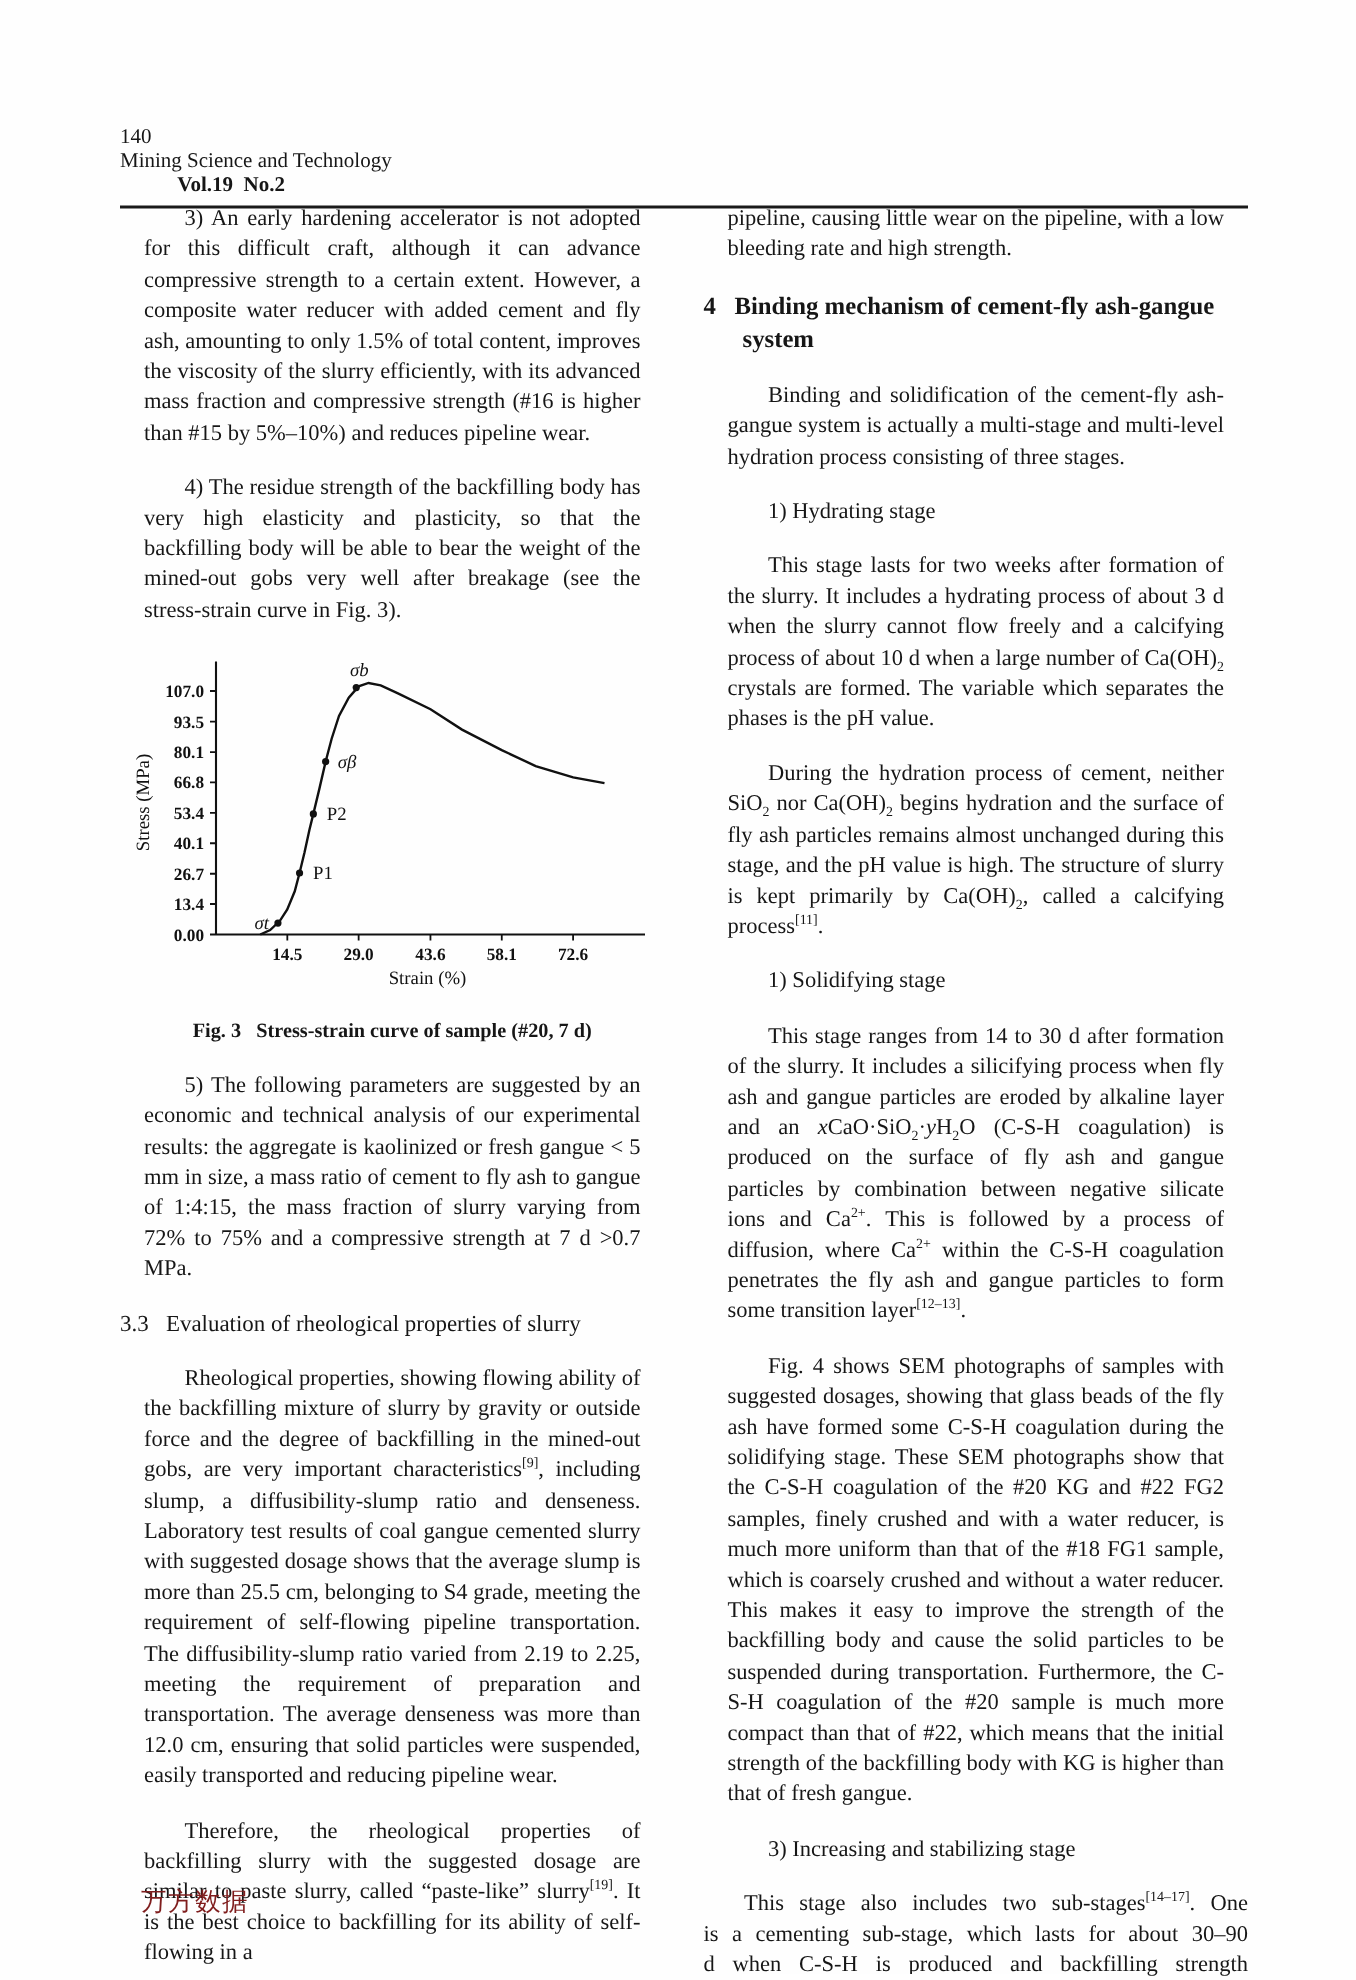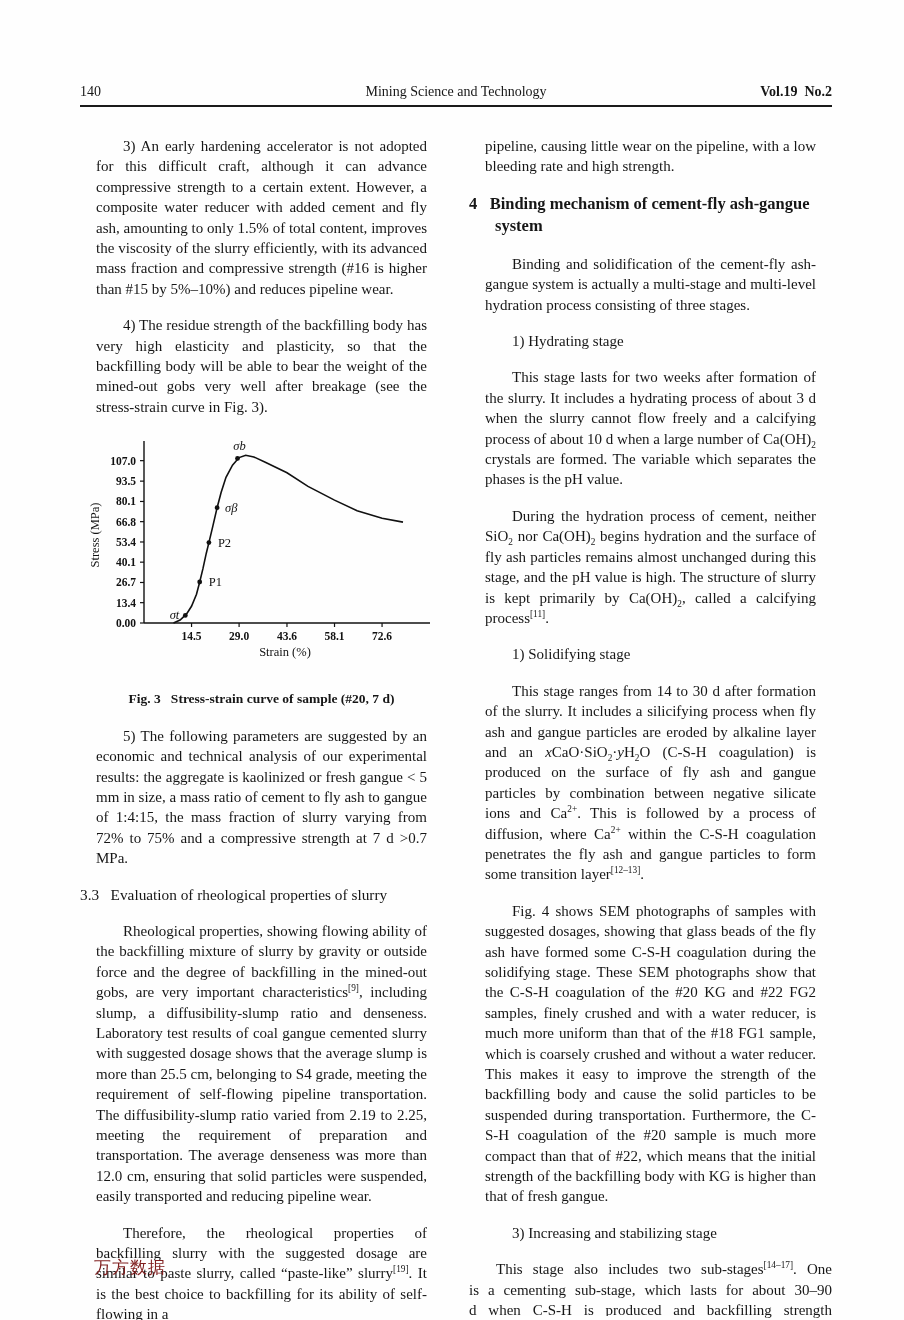--- a/index.html
+++ b/index.html
@@ -1,36 +1,36 @@
 <!DOCTYPE html>
 <html><head>
 <meta charset="utf-8">
 <style>
   * { margin:0; padding:0; box-sizing:border-box; }
   html,body { width:904px; height:1320px; background:#ffffff; overflow:hidden; }
   .page { position:relative; width:904px; height:1320px; background:#fefefe; color:#161616;
           font-family:"Liberation Serif", serif; }
   .header { position:absolute; top:84px; left:80px; width:752px; display:flex; align-items:flex-start;
-            border-bottom:2px solid #1a1a1a; padding-bottom:5px; font-size:14px; }
+            border-bottom:2px solid #1a1a1a; padding-bottom:5px; font-size:14px;flex-direction:column; }
   .header .side { width:110px; }
   .header .side.right { text-align:right; font-weight:bold; }
   .header .journal { flex:1; text-align:center; }
   .columns { position:absolute; top:120px; left:80px; width:752px; display:flex; gap:26px; }
   .col { width:363px; font-size:15px; line-height:20.4px; text-align:justify; }
   .para { text-indent:1.8em; margin:16px; }
   .noind { text-indent:0; }
   .h33 { font-size:15.3px; font-weight:normal; margin:10px 0 6px; text-align:left; }
   .h4  { font-size:16.5px; line-height:22.5px; font-weight:bold; margin:14px 0 12px;
          padding-left:26px; text-indent:-26px; text-align:left; }
   sup { font-size:0.62em; vertical-align:super; line-height:0; }
   sub { font-size:0.62em; vertical-align:sub; line-height:0; }
   .fig { margin:10px 0 6px; text-align:center; text-indent:0; }
   .fig svg { display:block; margin:0 auto; }
   .fig text { font-family:"Liberation Serif", serif; fill:#111; }
-  .fig-cap { font-size:13.5px; font-weight:bold; margin-top:20px; text-align:center; text-indent:0; }
+  .fig-cap { font-size:13.5px; font-weight:bold; margin-top:8px; text-align:center; text-indent:0; }
   .stage3 { position:relative; }
   .stage3 > div { text-indent:0; }
   .jline { text-align:justify; text-align-last:justify; }
   .jline.ind { text-indent:1.8em; }
   .sline { display:flex; justify-content:space-between; }
   .lline { text-align:left; }
   .watermark { position:absolute; top:57px; left:26px; width:242px; height:64px; background:#ffffff;
                display:flex; align-items:center; gap:20px; z-index:2;text-decoration:underline; }
   .wm-glyph { width:80px; height:56px; flex:none; }
   .wm-text { display:flex; flex-direction:column; justify-content:center; }

